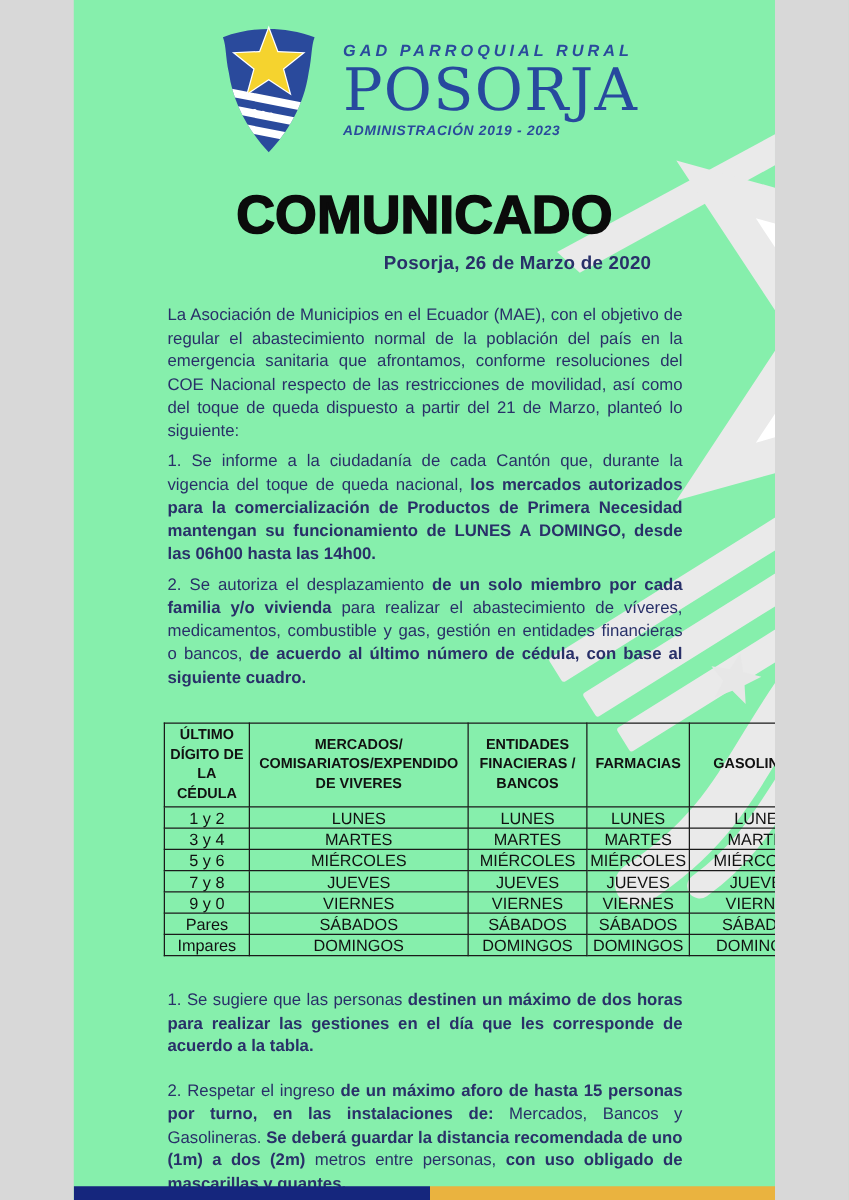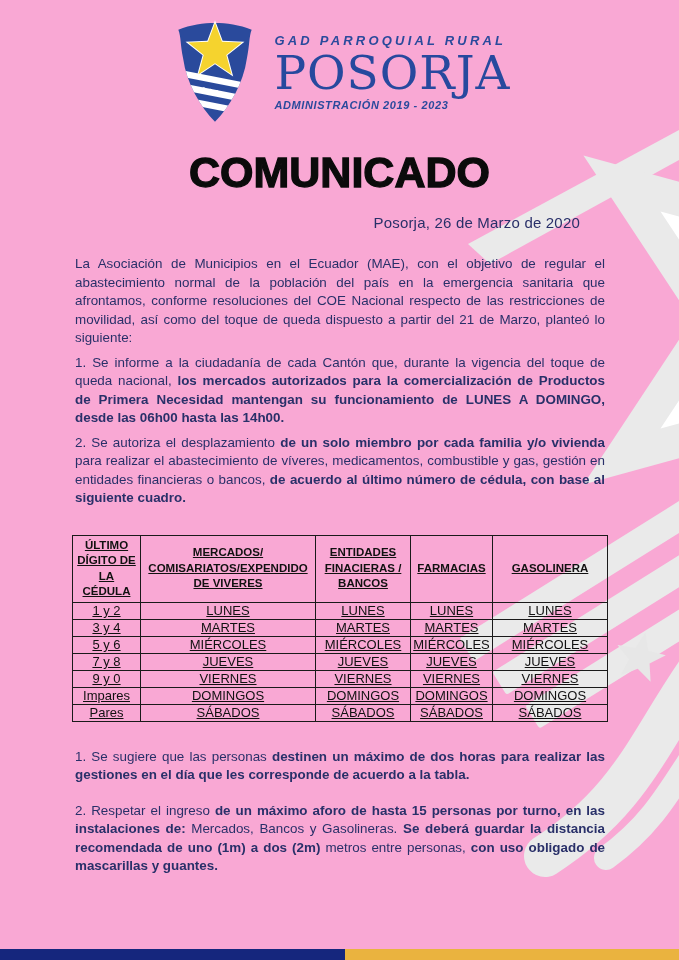--- a/index.html
+++ b/index.html
@@ -1,45 +1,45 @@
 <!DOCTYPE html>
 <html><head>
 <meta charset="utf-8">
 <style>
   * { margin:0; padding:0; box-sizing:border-box; }
   html,body { background:#d8d8d8; }
   body { font-family:"Liberation Sans", sans-serif; }
   .page {
-    position:relative; width:679px; height:960px; margin:0 auto;
-    background:#f9a8d4; overflow:hidden;
+    position:relative; width:561px; height:960px; margin:0 auto;
+    background:#86efac; overflow:hidden;
   }
   
   .watermark { position:absolute; inset:0; z-index:0; pointer-events:none; }
   
   .content { position:relative; z-index:1; }
   .logo-row { margin-top:15px; display:flex; justify-content:center; align-items:flex-start; gap:12px; height:114px; }
   .shield-svg { width:94px; height:114px; flex:0 0 auto; }
   .logo-text { display:flex; flex-direction:column; align-items:flex-start; padding-top:18px; }
   .logo-org { color:#2a4a9c; font-weight:bold; font-style:italic; font-size:13px; letter-spacing:3.2px; }
   .logo-name { color:#27499e; font-family:"DejaVu Serif", serif; font-weight:normal; font-size:47px; line-height:50px; letter-spacing:1px; }
   .logo-admin { color:#2a4a9c; font-weight:bold; font-style:italic; font-size:11px; letter-spacing:0.6px; margin-top:1px; }
   .main-title {
     text-align:center; color:#0b0b0b; font-size:43px; line-height:46px; margin-top:20px;
     font-weight:bold; letter-spacing:0px; -webkit-text-stroke:1.3px #0b0b0b;
   }
-  .date-line { text-align:right; padding-right:99px; margin-top:19px; color:#293069; font-size:15px; font-weight:normal; letter-spacing:0.2px; }
+  .date-line { text-align:right; padding-right:99px; margin-top:7px; color:#293069; font-size:15px; font-weight:bold; letter-spacing:0.2px; }
   .subtitle { text-align:center; margin-top:14px; color:#222a60; font-size:14.5px; font-weight:bold; letter-spacing:0.2px; }
   .body-copy { margin:24px 74px 0 75px; color:#293069; }
   .body-copy p { font-size:13.4px; line-height:18.5px; text-align:justify; margin-bottom:6px; }
   .body-copy p b { font-weight:bold; }
   .para-after-table { margin-top:0; }
   
   table.schedule {
     border-collapse:collapse; table-layout:fixed; width:535px; margin:27px 0 26px -3px;
-    font-family:"Liberation Sans", sans-serif; color:#111;text-decoration:underline;
+    font-family:"Liberation Sans", sans-serif; color:#111;
   }
   table.schedule th, table.schedule td { border:1px solid #1a1a1a; text-align:center; vertical-align:middle; }
   table.schedule th { font-size:11.5px; font-weight:bold; white-space:pre-line; line-height:1.35; height:58px; padding:2px 1px; }
   table.schedule td { font-size:13px; height:17px; padding:0 1px; }
   .gap-before-nota { margin-top:17px; }
   .nota { margin-top:11px; }
   
   .footer-bar { position:absolute; left:0; right:0; bottom:0; height:11px; display:flex; z-index:2; }
   .footer-bar .blue { background:#15267d; width:50.8%; }
   .footer-bar .yellow { background:#eab33f; flex:1; }
@@ -159,32 +159,32 @@
               <td>JUEVES</td>
             </tr>
             <tr>
               <td>9 y 0</td>
               <td>VIERNES</td>
               <td>VIERNES</td>
               <td>VIERNES</td>
               <td>VIERNES</td>
             </tr>
             <tr>
+              <td>Pares</td>
+              <td>SÁBADOS</td>
+              <td>SÁBADOS</td>
+              <td>SÁBADOS</td>
+              <td>SÁBADOS</td>
+            </tr>
+            <tr>
               <td>Impares</td>
               <td>DOMINGOS</td>
               <td>DOMINGOS</td>
               <td>DOMINGOS</td>
               <td>DOMINGOS</td>
-            </tr>
-            <tr>
-              <td>Pares</td>
-              <td>SÁBADOS</td>
-              <td>SÁBADOS</td>
-              <td>SÁBADOS</td>
-              <td>SÁBADOS</td>
             </tr>
           </tbody>
       </table>
 
       <p class="para-after-table"><span>1. Se sugiere que las personas </span><b>destinen un máximo de dos horas para realizar las gestiones en el día que les corresponde de acuerdo a la tabla.</b></p>
       <p class="gap-before-nota"><span>2. Respetar el ingreso </span><b>de un máximo aforo de hasta 15 personas por turno, en las instalaciones de:</b><span> Mercados, Bancos y Gasolineras. </span><b>Se deberá guardar la distancia recomendada de uno (1m) a dos (2m)</b><span> metros entre personas, </span><b>con uso obligado de mascarillas y guantes.</b></p>
     </div>
   </div>
 
   <div class="footer-bar">

